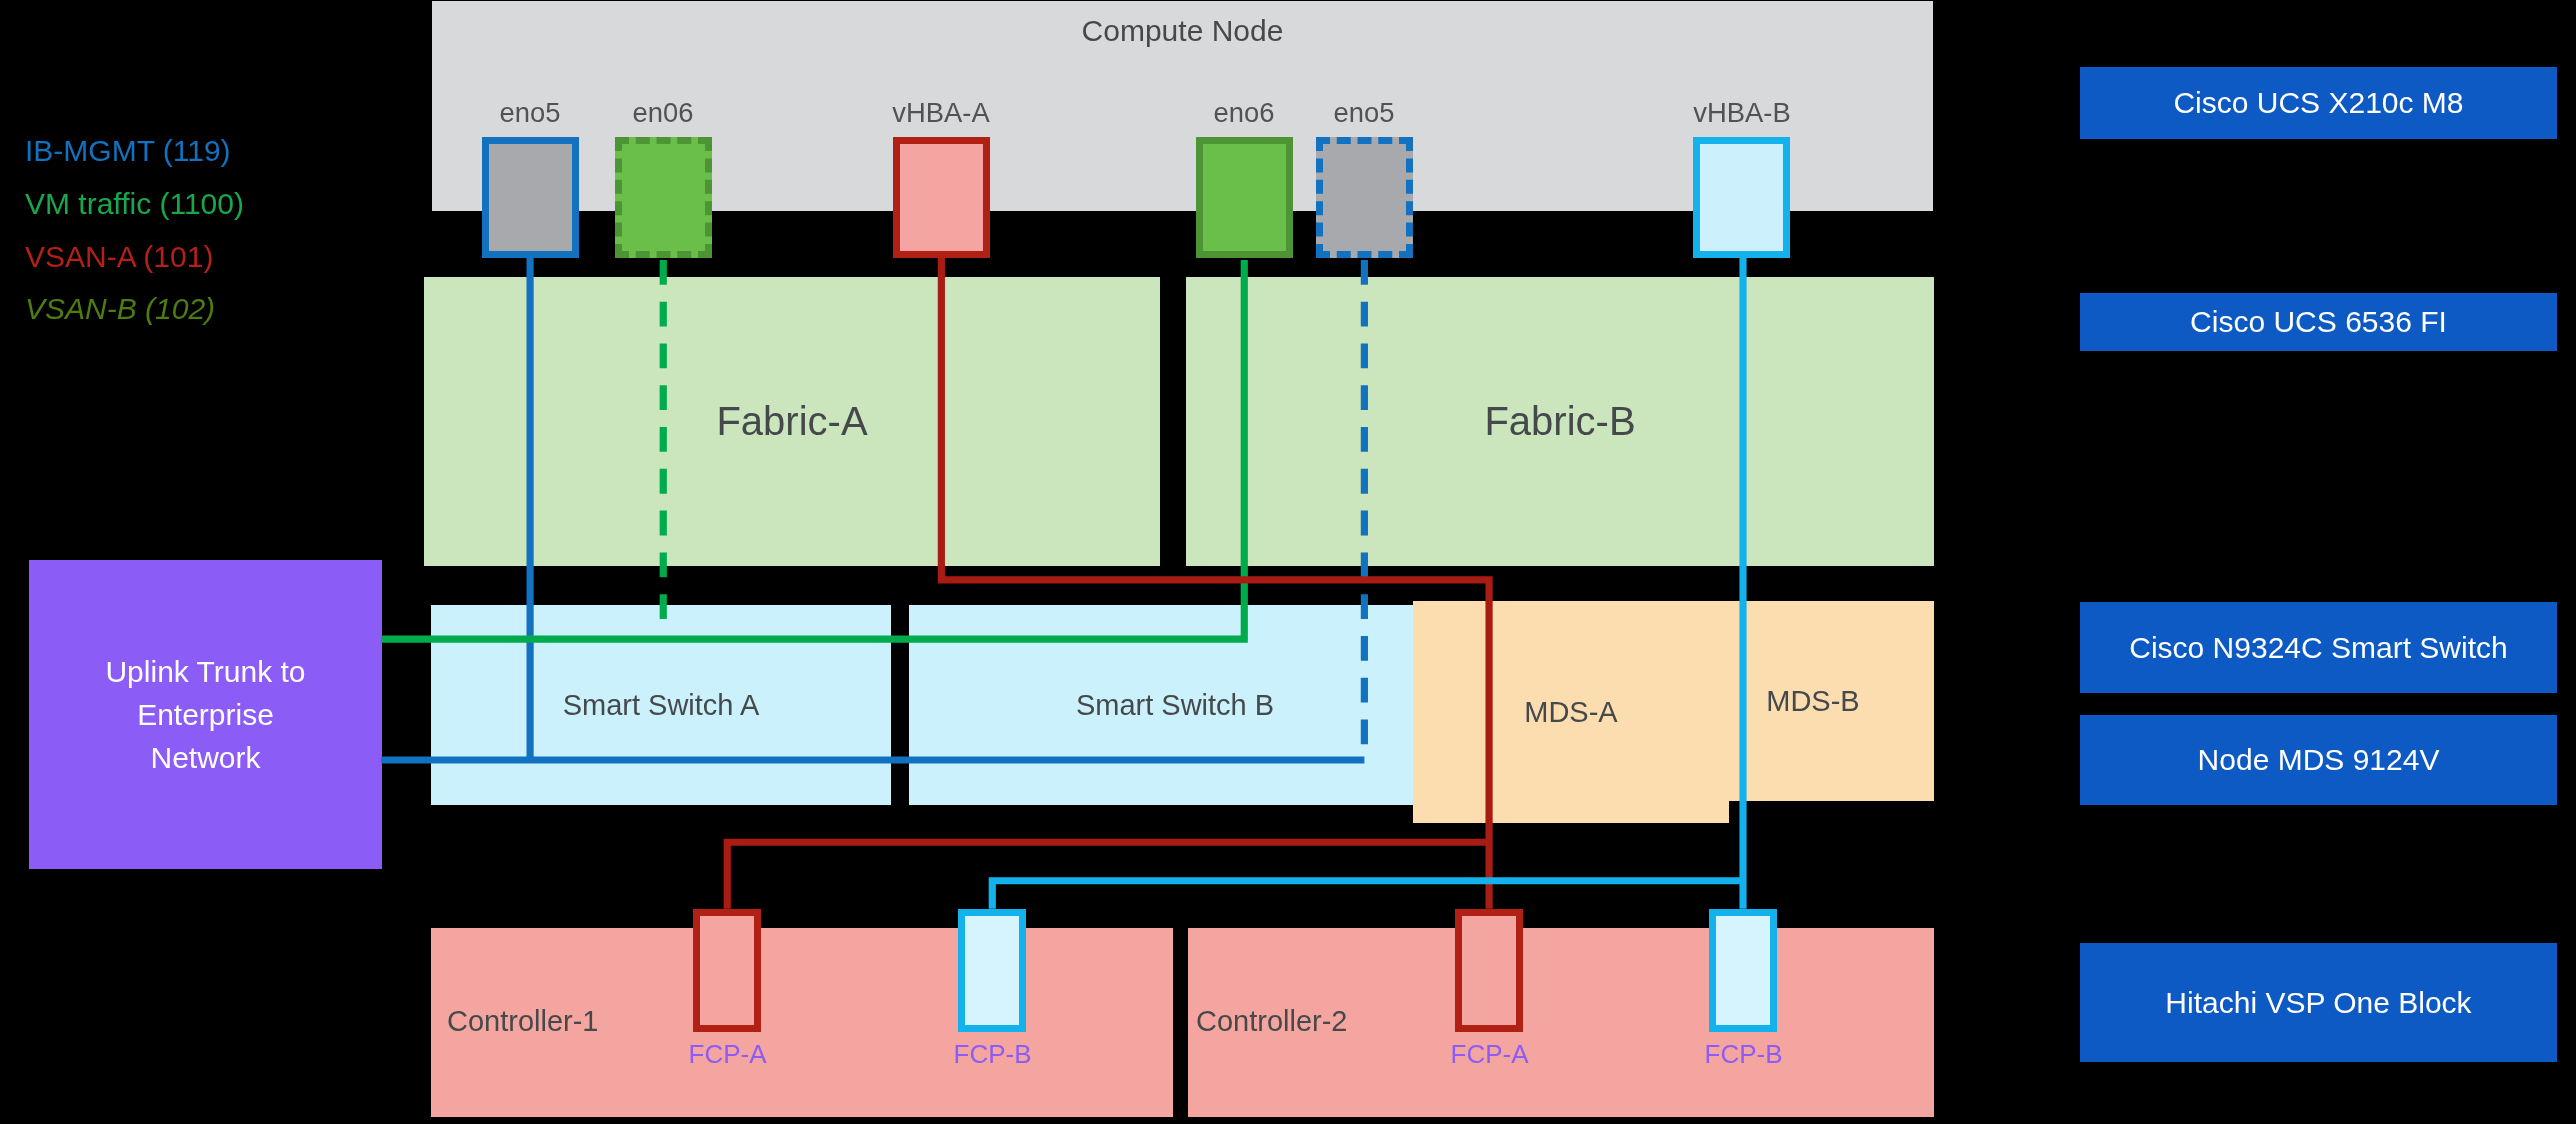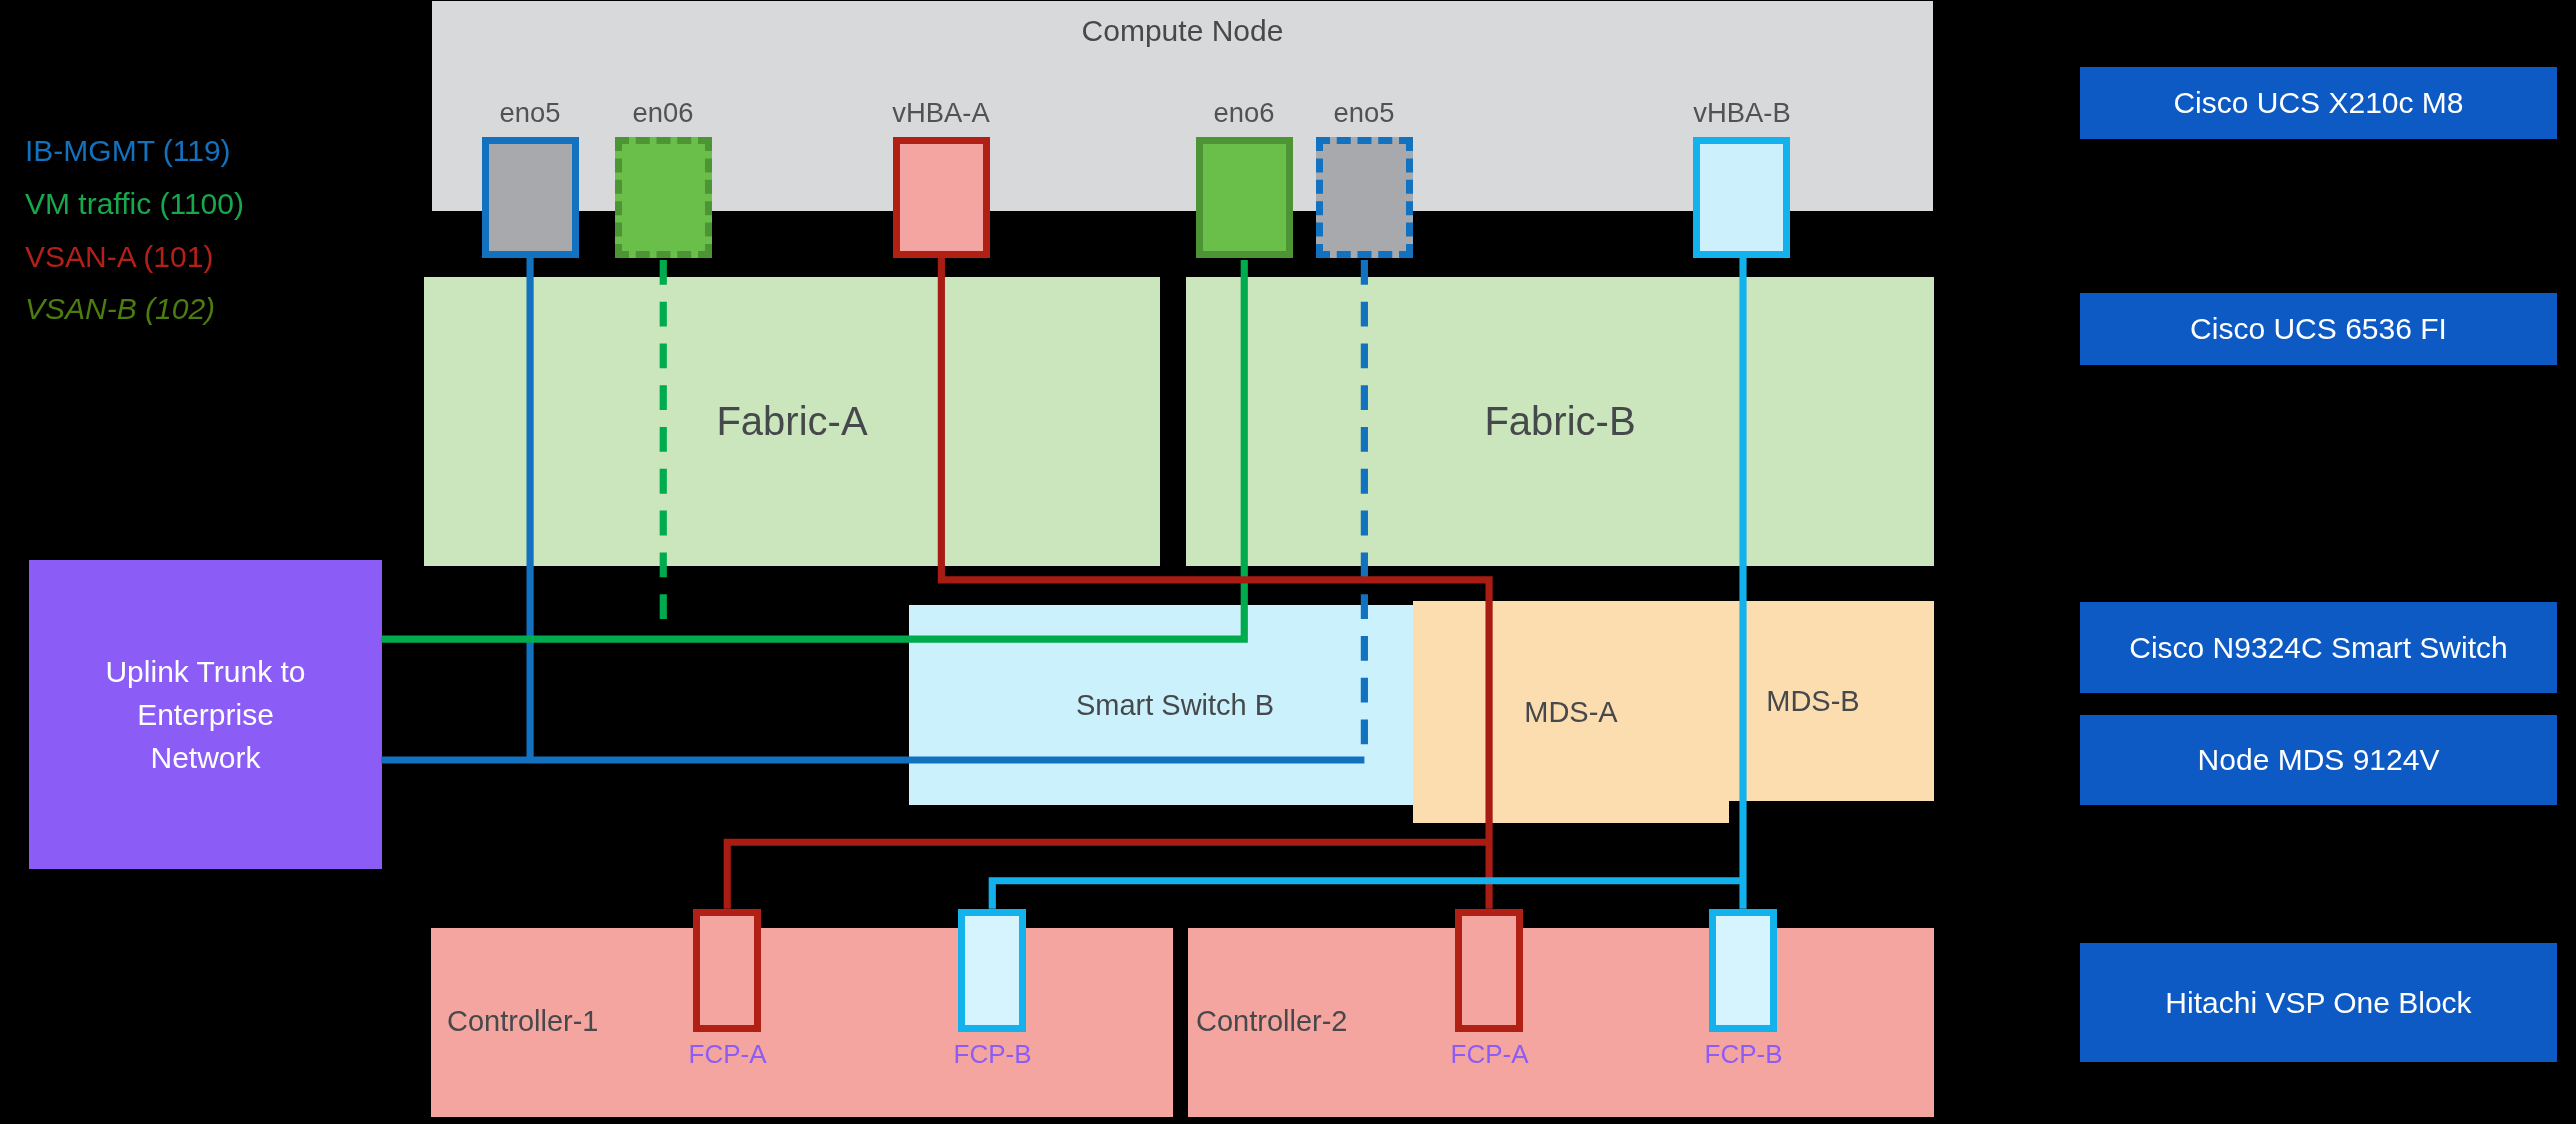--- a/index.html
+++ b/index.html
@@ -99,20 +99,23 @@
   </div>
 
   <div class="abs center-flex" id="uplink-box">
     <div>
       <div class="up-line">Uplink Trunk to</div>
       <div class="up-line">Enterprise</div>
       <div class="up-line">Network</div>
     </div>
   </div>
 
+  <div class="abs swbox center-flex" id="smart-a">
+    <span class="box-label">Smart Switch A</span>
+  </div>
   <div class="abs swbox center-flex" id="smart-b">
     <span class="box-label">Smart Switch B</span>
   </div>
   <div class="abs swbox center-flex" id="mds-a">
     <span class="box-label">MDS-A</span>
   </div>
   <div class="abs swbox center-flex" id="mds-b">
     <span class="box-label">MDS-B</span>
   </div>
 
@@ -127,21 +130,21 @@
   <div class="fcp-port fcp-b" style="left:1709px;"></div>
 
   <div class="fcp-label" style="left:727px;">FCP-A</div>
   <div class="fcp-label" style="left:992px;">FCP-B</div>
   <div class="fcp-label" style="left:1489px;">FCP-A</div>
   <div class="fcp-label" style="left:1743px;">FCP-B</div>
 
   <div class="abs callout center-flex" style="top:67px;height:72px;">
     <span>Cisco UCS X210c M8</span>
   </div>
-  <div class="abs callout center-flex" style="top:293px;height:72px;">
+  <div class="abs callout center-flex" style="top:293px;height:58px;">
     <span>Cisco UCS 6536 FI</span>
   </div>
   <div class="abs callout center-flex" style="top:602px;height:91px;">
     <span>Cisco N9324C Smart Switch</span>
   </div>
   <div class="abs callout center-flex" style="top:715px;height:90px;">
     <span>Node MDS 9124V</span>
   </div>
   <div class="abs callout center-flex" style="top:943px;height:119px;">
     <span>Hitachi VSP One Block</span>

